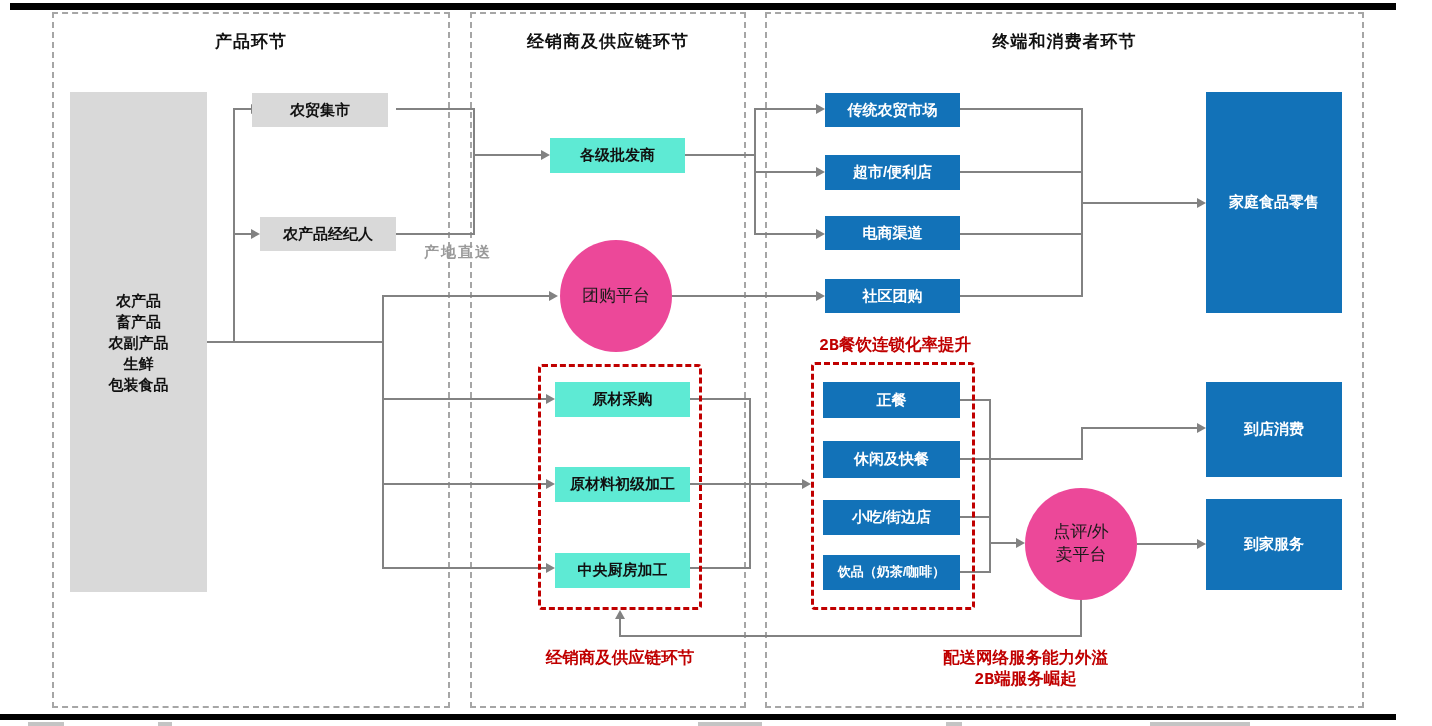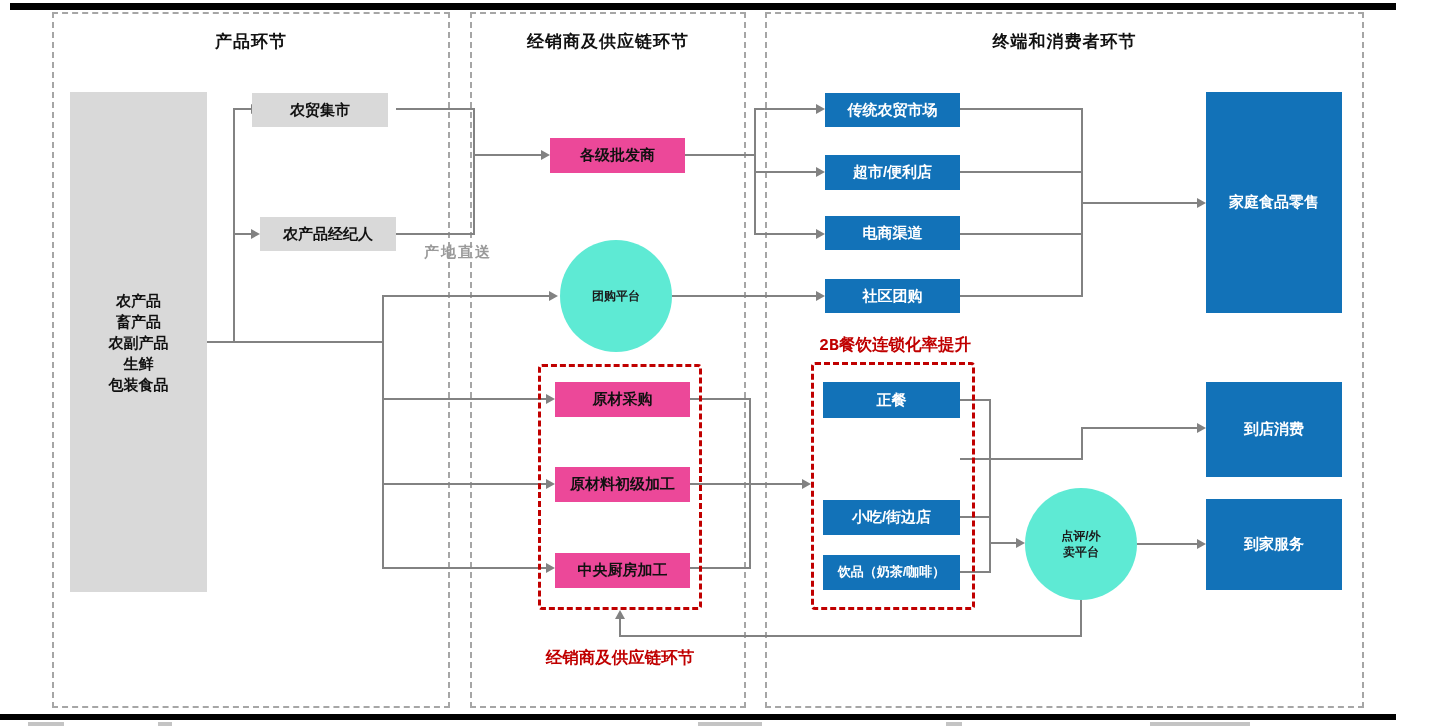--- a/index.html
+++ b/index.html
@@ -16,26 +16,26 @@
   .section-title {
     position:absolute; text-align:center; font-weight:bold; font-size:17px;
     color:#111111; letter-spacing:1px;
   }
   .box {
     position:absolute; display:flex; align-items:center; justify-content:center;
     font-weight:bold; font-size:15px; color:#1a1a1a; text-align:center;
     line-height:1.25;
   }
   .box.blue  { background:#1272B8; color:#ffffff; }
-  .box.lblue { background:#ec4899; color:#111111; }
+  .box.lblue { background:#5eead4; color:#111111; }
   .box.gray  { background:#D9D9D9; color:#111111; }
   .circle {
-    position:absolute; border-radius:50%; background:#5eead4;
+    position:absolute; border-radius:50%; background:#ec4899;
     display:flex; flex-direction:column; align-items:center; justify-content:center;
-    font-weight:bold; font-size:12px; color:#1a1a1a; text-align:center; line-height:1.35;
+    font-weight:normal; font-size:17px; color:#1a1a1a; text-align:center; line-height:1.35;
   }
   .redbox {
     position:absolute; border:3px dashed #C00000; border-radius:4px; background:transparent;
   }
   .redtext {
     position:absolute; color:#C00000; font-weight:bold; font-size:16.5px;
     text-align:center; line-height:1.3;font-family:Liberation Mono, monospace;
   }
   .graytext {
     position:absolute; color:#9a9a9a; font-weight:bold; font-size:15px; letter-spacing:2px;
@@ -169,26 +169,31 @@
   <div class="redtext" style="left:525px; top:648px; width:190px;">经销商及供应链环节</div>
 
   <div class="box blue" style="left:825px; top:93px;  width:135px; height:34px;">传统农贸市场</div>
   <div class="box blue" style="left:825px; top:155px; width:135px; height:35px;">超市/便利店</div>
   <div class="box blue" style="left:825px; top:216px; width:135px; height:34px;">电商渠道</div>
   <div class="box blue" style="left:825px; top:279px; width:135px; height:34px;">社区团购</div>
 
   <div class="redtext" style="left:800px; top:335px; width:190px;">2B餐饮连锁化率提升</div>
   <div class="redbox" style="left:811px; top:362px; width:164px; height:248px;"></div>
   <div class="box blue" style="left:823px; top:382px; width:137px; height:36px;">正餐</div>
+  <div class="box blue" style="left:823px; top:441px; width:137px; height:37px;">休闲及快餐</div>
   <div class="box blue" style="left:823px; top:500px; width:137px; height:35px;">小吃/街边店</div>
   <div class="box blue" style="left:823px; top:555px; width:137px; height:35px; font-size:13px;">饮品（奶茶/咖啡）</div>
 
   <div class="circle" style="left:1025px; top:488px; width:112px; height:112px;">
     <div>点评/外</div>
     <div>卖平台</div>
   </div>
 
+  <div class="redtext" style="left:928px; top:648px; width:195px;">
+    <div>配送网络服务能力外溢</div>
+    <div>2B端服务崛起</div>
+  </div>
 
   <div class="box blue" style="left:1206px; top:92px;  width:136px; height:221px;">家庭食品零售</div>
   <div class="box blue" style="left:1206px; top:382px; width:136px; height:95px;">到店消费</div>
   <div class="box blue" style="left:1206px; top:499px; width:136px; height:91px;">到家服务</div>
 
 </div>
 
 </body></html>

